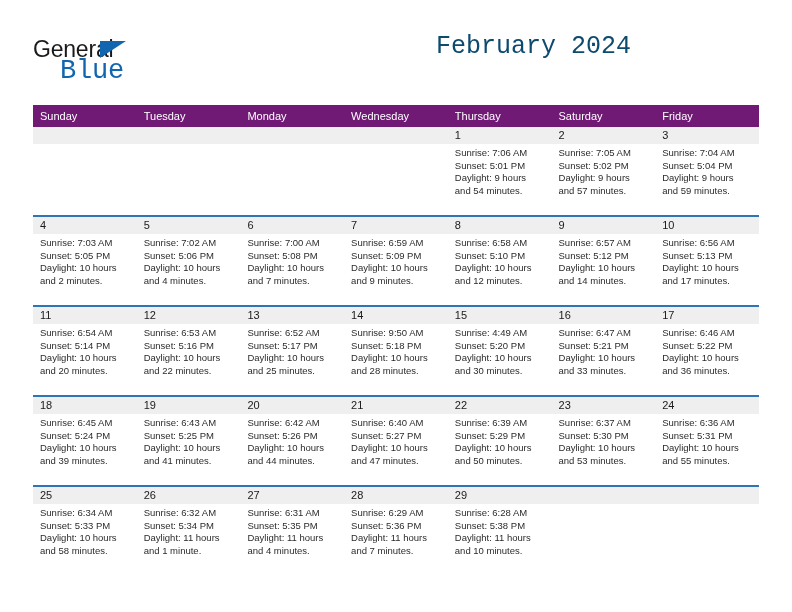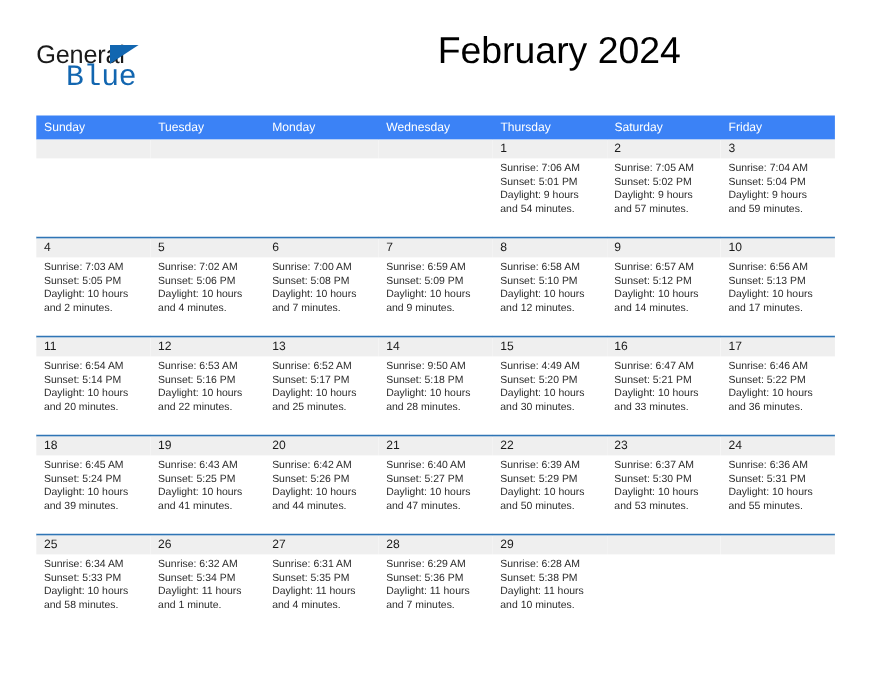--- a/index.html
+++ b/index.html
@@ -11,20 +11,21 @@
     height: 612px;
     background: #ffffff;
     font-family: "Liberation Sans", sans-serif;
     color: #000000;
     overflow: hidden;
   }
   .page {
     position: relative;
     width: 652px;
     height: 612px;
+    padding-left: 12px;
   }
 
   
   .top-bar {
     position: absolute;
     left: 33px;
     top: 30px;
     right: 33px;
     height: 62px;
   }
@@ -63,24 +64,25 @@
     font-family: Liberation Mono, monospace;
   }
 
   .title-block {
     position: absolute;
     right: 0;
     top: 0;
     text-align: right;
   }
   .cal-title {
-    font-size: 34px;
-    color: #000000;
+    font-size: 25px;
+    color: #0c4a6e;
     line-height: 33px;
     white-space: nowrap;
+    font-family: Liberation Mono, monospace;
   }
   .cal-subtitle {
     font-size: 15px;
     color: #000000;
     line-height: 22px;
     margin-top: 4px;
     white-space: nowrap;
   }
 
   
@@ -88,23 +90,22 @@
     position: absolute;
     left: 33px;
     top: 105px;
     width: 726px;
   }
   .cal-row {
     display: flex;
     width: 100%;
   }
   .cal-head {
-    background: #3b82f6;
+    background: #701a75;
     height: 22px;
-    justify-content: flex-end;
   }
   .cal-head .cell {
     color: #ffffff;
     font-size: 11px;
     line-height: 22px;
     padding-left: 7px;
     box-sizing: border-box;
     overflow: hidden;
     white-space: nowrap;
   }

